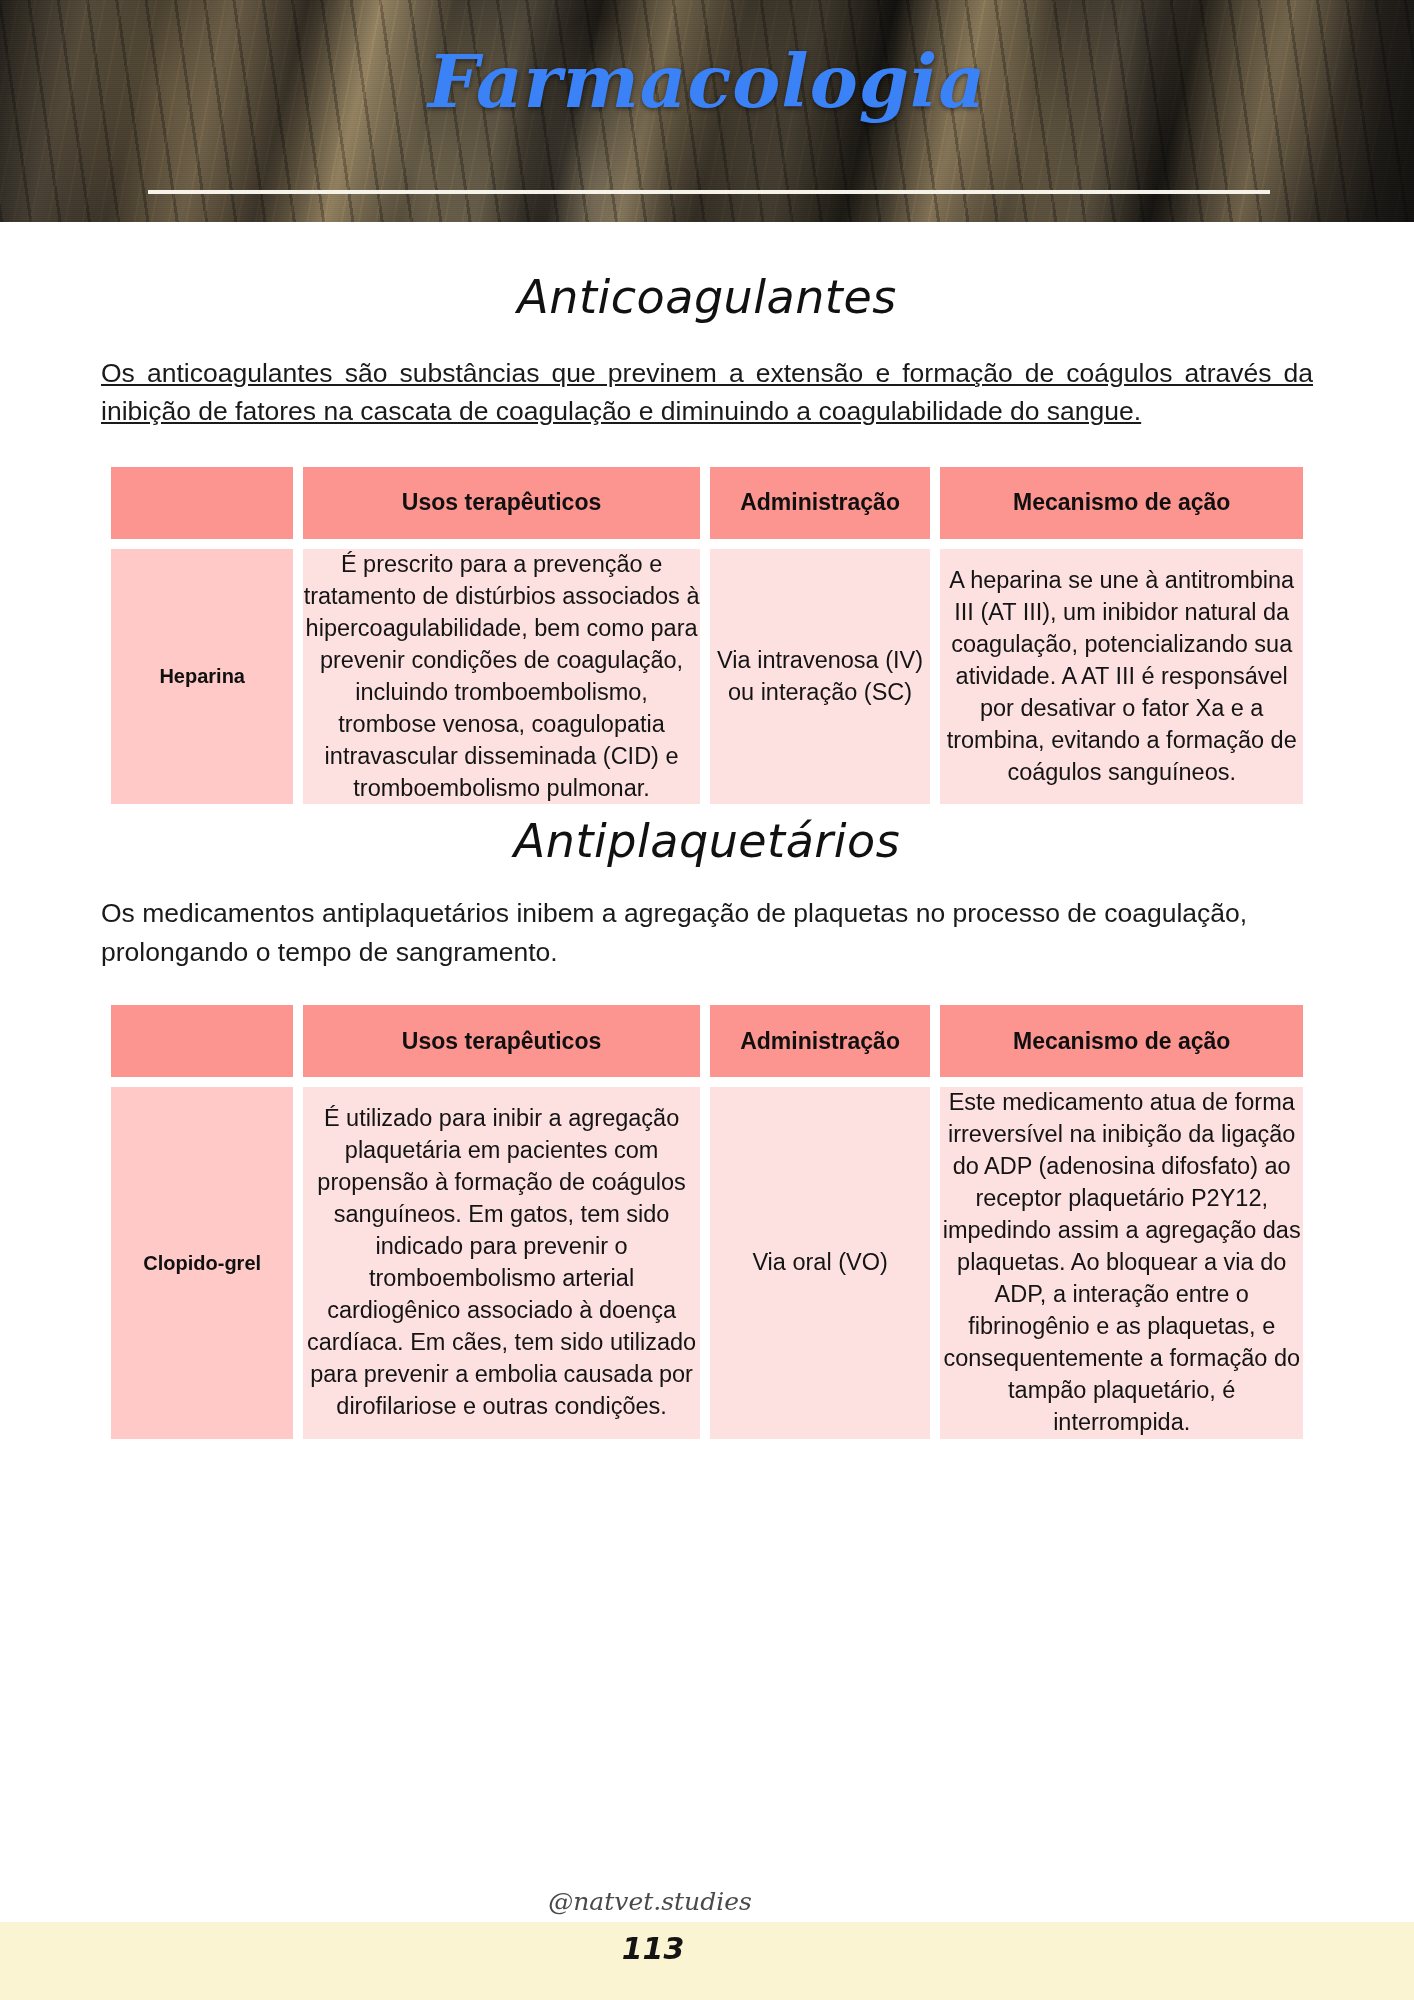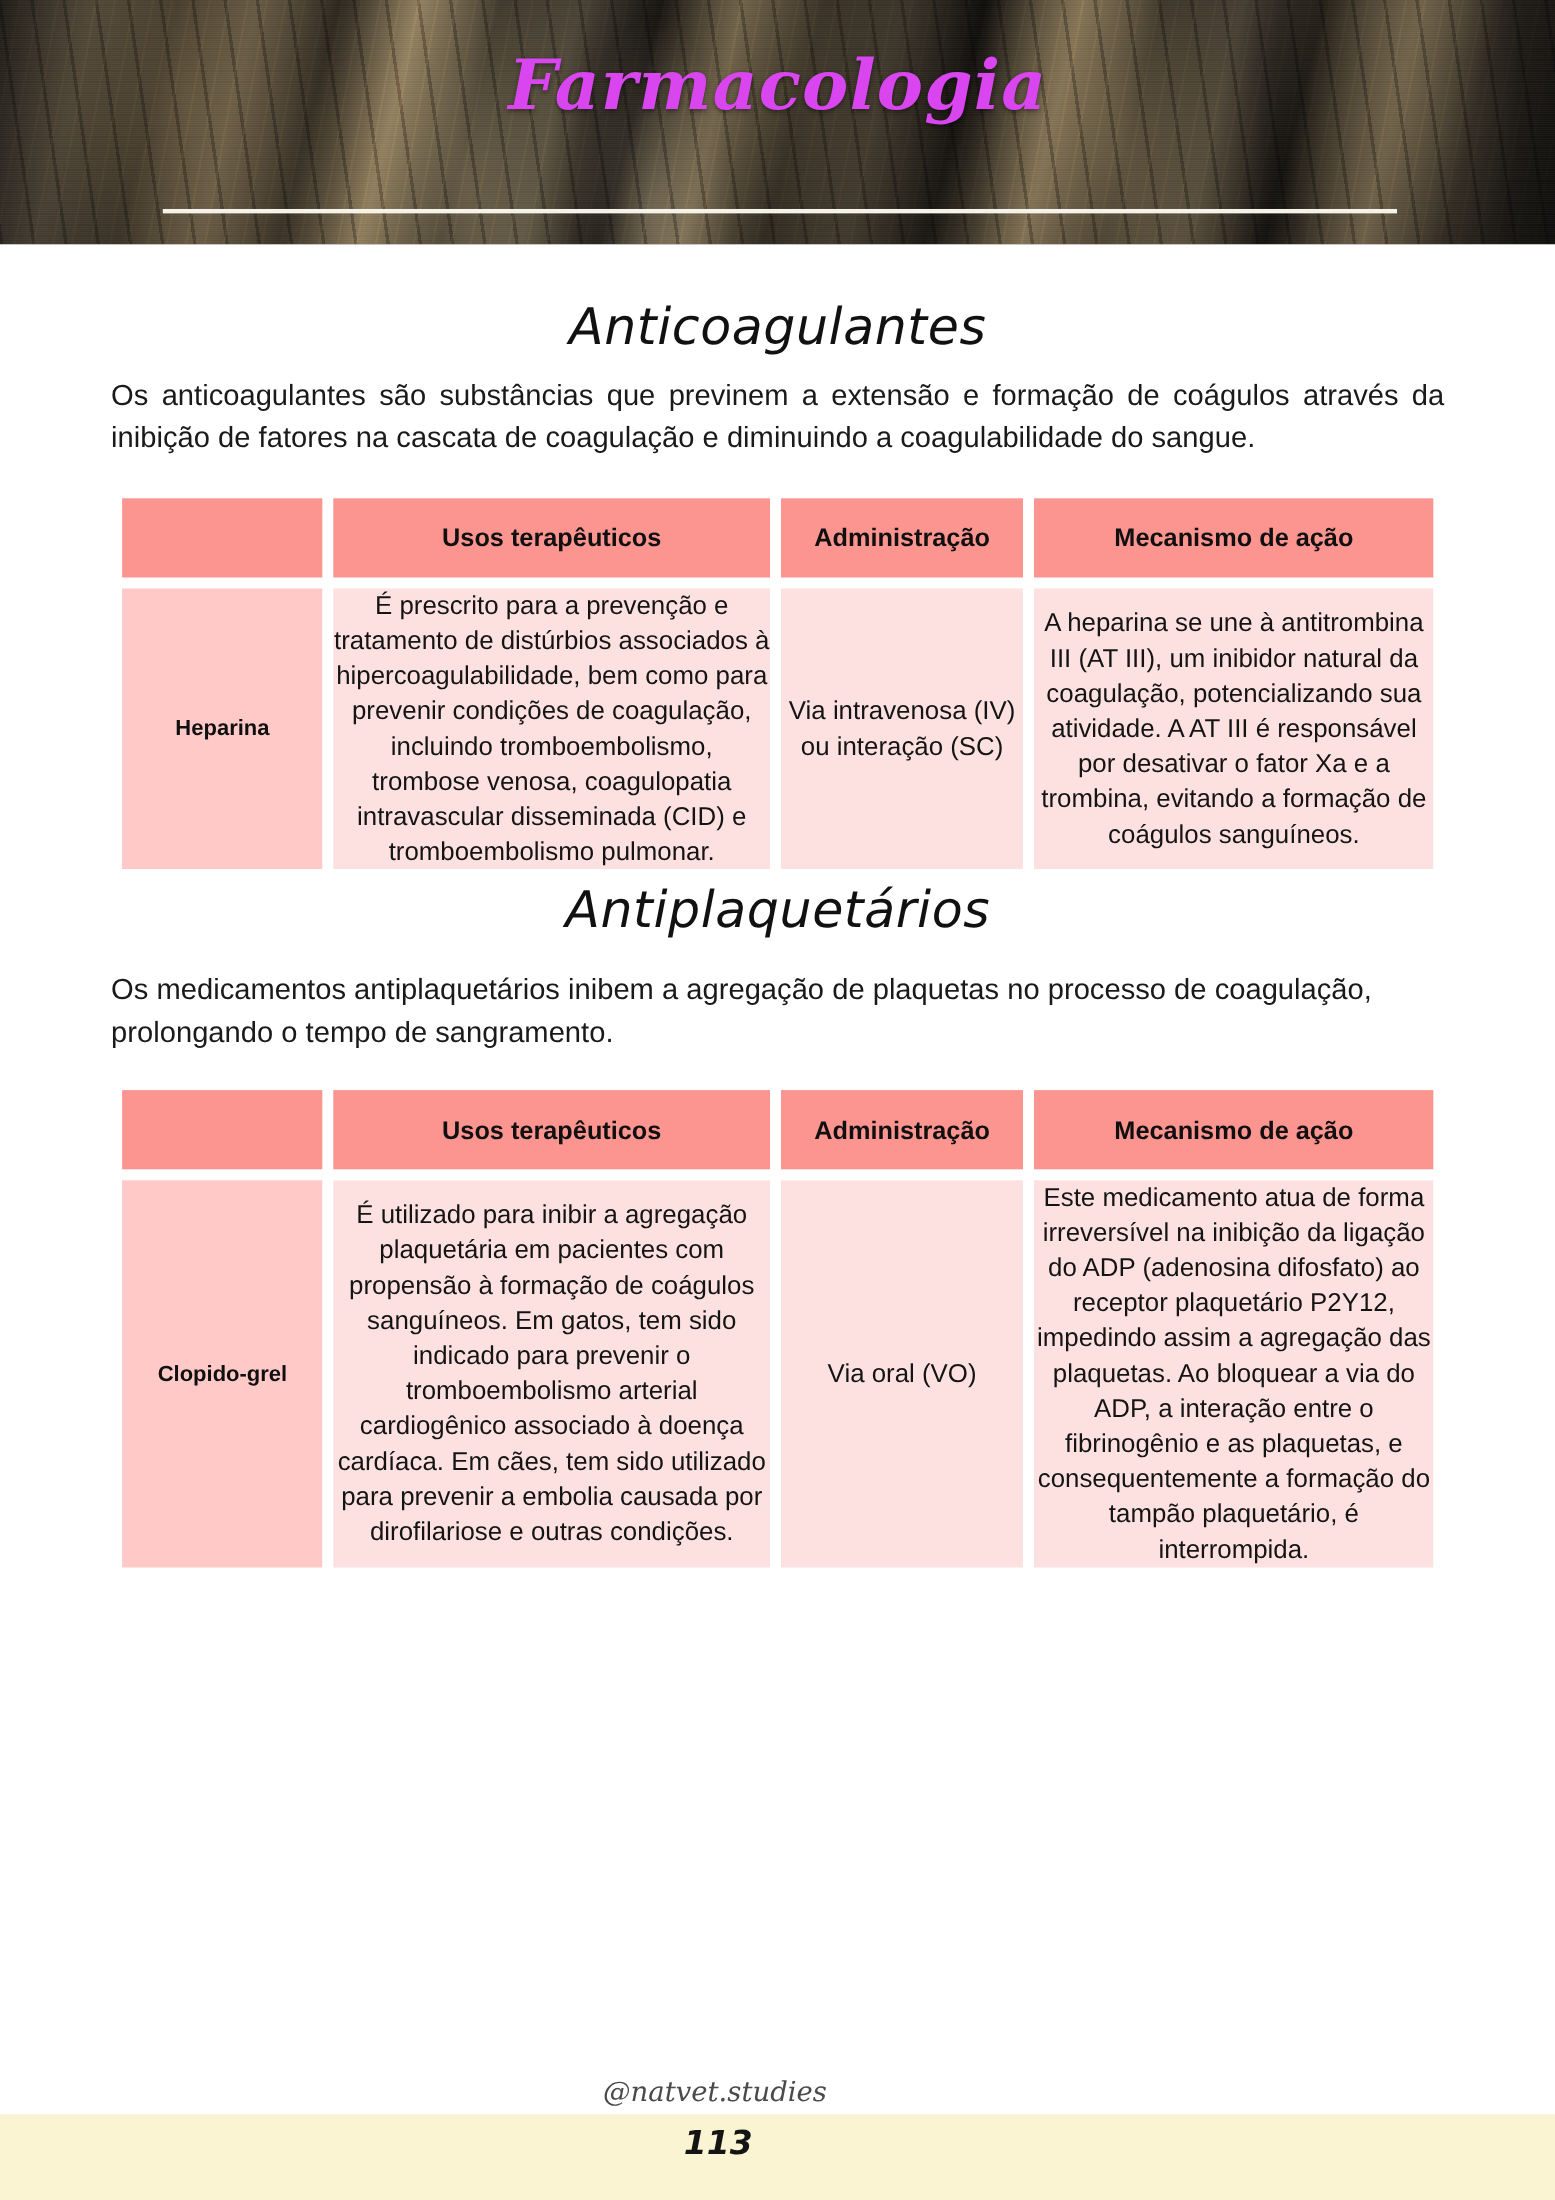--- a/index.html
+++ b/index.html
@@ -64,23 +64,23 @@
   }
   .banner-title {
     position: absolute;
     left: 0;
     top: 44px;
     width: 1414px;
     text-align: center;
     font-family: "DejaVu Serif", serif;
     font-style: italic;
     font-weight: 700;
-    font-size: 63px;
+    font-size: 72px;
     line-height: 1.05;
-    color: #d946ef;
+    color: #3b82f6;
     letter-spacing: 1px;
     text-shadow: 0 2px 5px rgba(0,0,0,0.45);
   }
   .banner-rule {
     position: absolute;
     left: 148px;
     top: 190px;
     width: 1122px;
     height: 4px;
     background: #f5f2e9;
@@ -210,21 +210,21 @@
   <div class="banner-grain"></div>
   <div class="banner-title">Farmacologia</div>
   <div class="banner-rule"></div>
 </div>
 
 <div class="page">
 
   <h2 id="sec1-title" class="section-title">Anticoagulantes</h2>
 
   <div class="intro-wrap">
-    <p class="intro justified" style="margin-top:16px;">Os anticoagulantes são substâncias que previnem a extensão e formação de coágulos através da inibição de fatores na cascata de coagulação e diminuindo a coagulabilidade do sangue.</p>
+    <p class="intro justified" style="margin-top:30px;text-decoration:underline;">Os anticoagulantes são substâncias que previnem a extensão e formação de coágulos através da inibição de fatores na cascata de coagulação e diminuindo a coagulabilidade do sangue.</p>
   </div>
 
   <table class="drug-table" style="margin-top:26px;">
     <colgroup>
       <col class="col-name">
         <col class="col-uses">
         <col class="col-admin">
         <col class="col-mech">
     </colgroup>
     <thead>

